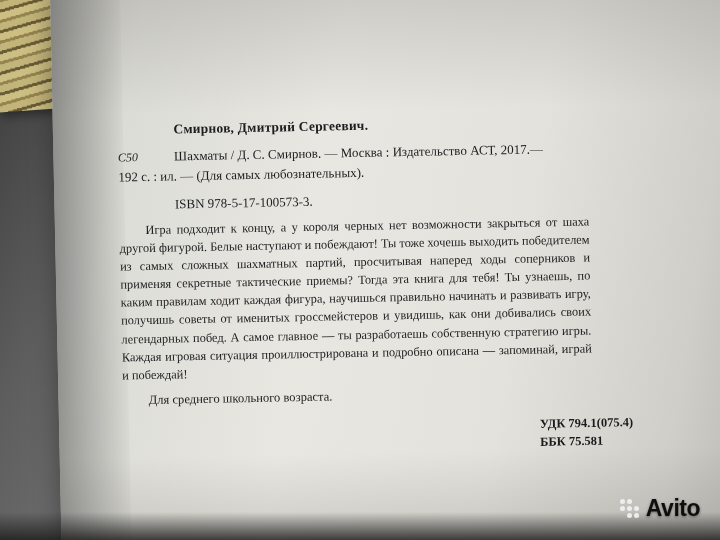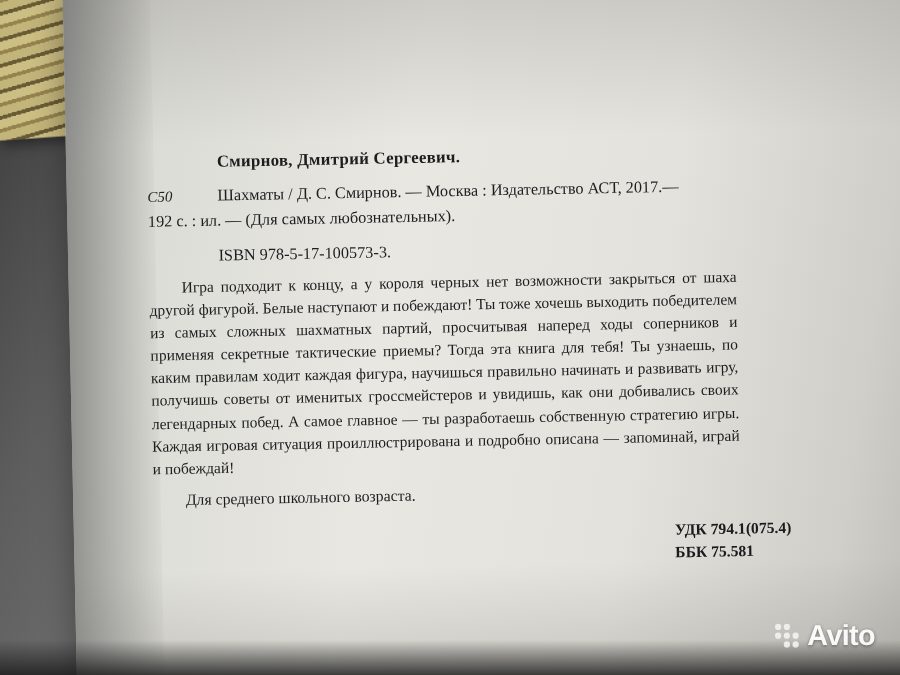--- a/index.html
+++ b/index.html
@@ -155,21 +155,21 @@
   }
 
   
   .watermark {
     position: absolute;
     right: 20px;
     bottom: 18px;
     display: flex;
     align-items: center;
     gap: 7px;
-    color: #ffffff;
+    color: #000000;
     font-family: "Liberation Sans", sans-serif;
     font-size: 23px;
     font-weight: bold;
     letter-spacing: -0.5px;
     opacity: 0.92;
     text-shadow: 0 1px 3px rgba(0,0,0,0.5);
   }
   .watermark .dot-grid {
     display: grid;
     grid-template-columns: repeat(3, 5px);

